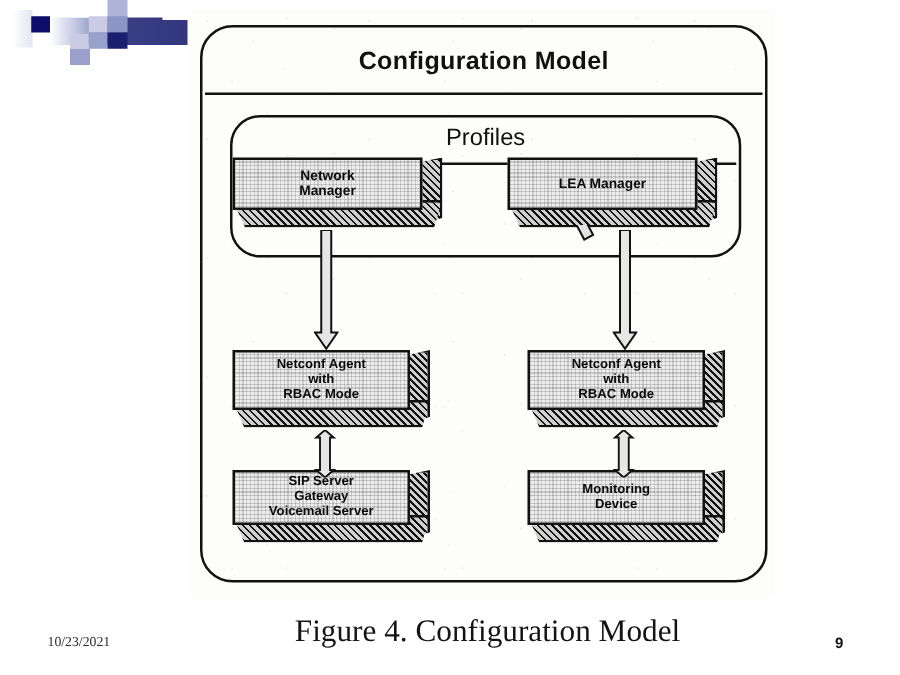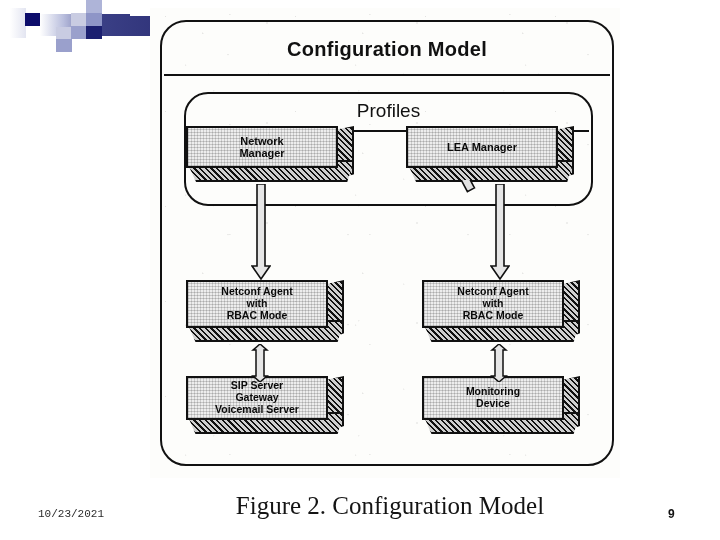--- a/index.html
+++ b/index.html
@@ -117,21 +117,21 @@
 
   
   .caption{
     position:absolute;left:190px;top:492px;width:400px;
     text-align:center;
     font-family:"Liberation Serif", serif;
     font-size:25px;color:#141414;
   }
   .date{
     position:absolute;left:38px;top:508px;
-    font-family:Liberation Mono, monospace;
+    font-family:Liberation Serif, serif;
     font-size:11px;color:#2a2a2a;
   }
   .pageno{
     position:absolute;left:668px;top:507px;
     font-family:"Liberation Sans", sans-serif;
     font-size:12px;font-weight:bold;color:#111;
   }
 </style>
 </head>
 <body>
@@ -247,14 +247,14 @@
     <div class="bottom"></div>
     <div class="face" style="font-size:10.5px;">
       <span class="lbl">Monitoring</span>
       <span class="lbl">Device</span>
     </div>
   </div>
 
 </div>
 
 <div class="date">10/23/2021</div>
-<div class="caption">Figure 2.   Configuration Model</div>
+<div class="caption">Figure 4.   Configuration Model</div>
 <div class="pageno">9</div>
 
 </body></html>

